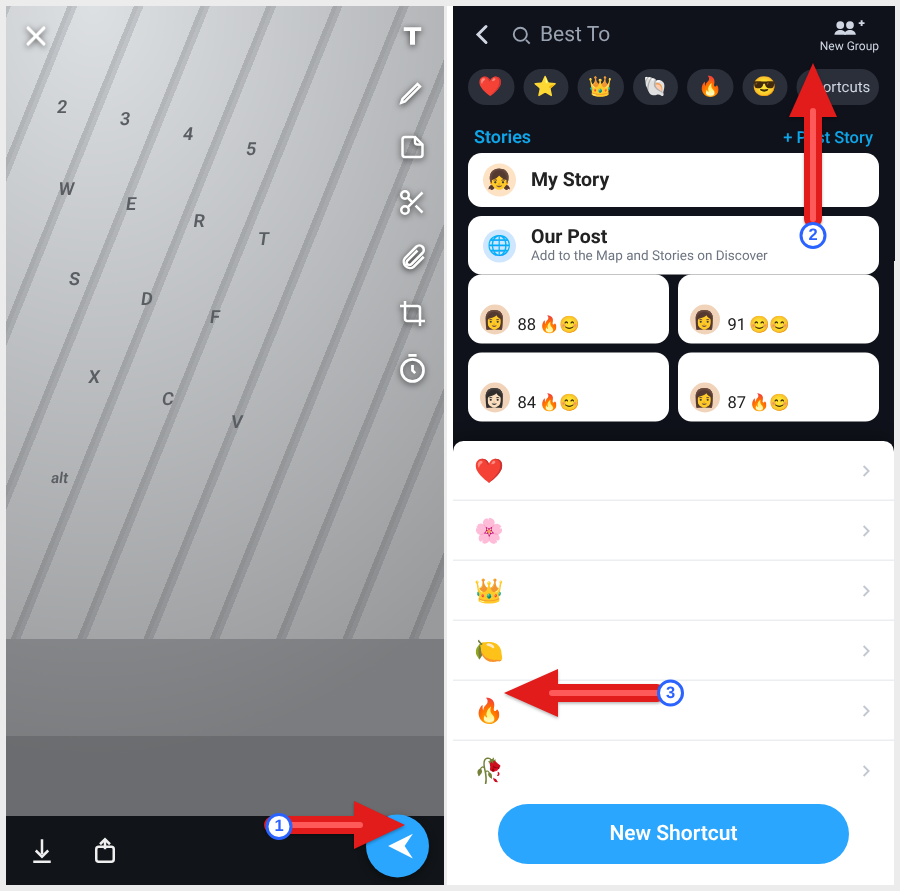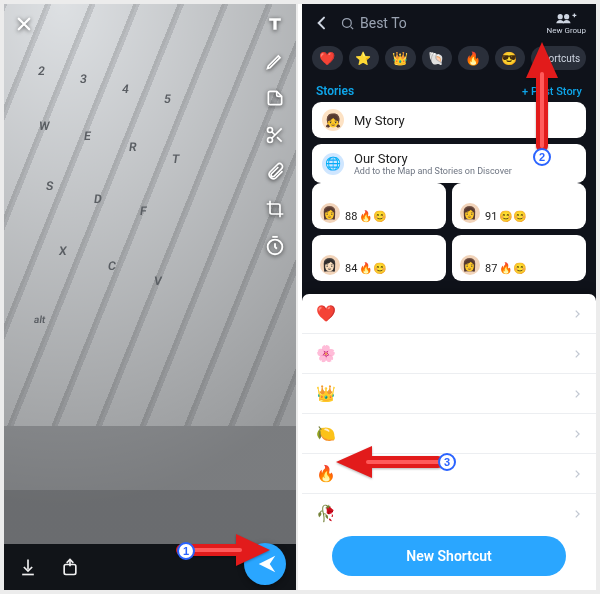--- a/index.html
+++ b/index.html
@@ -102,21 +102,21 @@
   padding:6px 14px 4px;color:#0ea5e9;font-size:12px;font-weight:600;
 }
 .section-hdr .plus{font-size:11px;font-weight:500}
 .card-col{display:flex;flex-direction:column;gap:6px;padding:0 10px}
 .story-card{
   background:#fff;color:#222;border-radius:9px;padding:7px 10px;
   display:flex;align-items:center;gap:10px;
 }
 .story-card .face{width:22px;height:22px;border-radius:50%;background:#fde2c4;display:flex;align-items:center;justify-content:center;font-size:13px}
 .story-card .titles{display:flex;flex-direction:column}
-.story-card .t1{font-size:13px;font-weight:400}
+.story-card .t1{font-size:13px;font-weight:700}
 .story-card .t2{font-size:9px;color:#6d7481}
 
 .bf-grid{
   display:grid;grid-template-columns:1fr 1fr;gap:6px;padding:0 10px 10px;
 }
 .bf-cell{
   background:#fff;border-radius:9px;height:46px;
   display:flex;align-items:flex-end;justify-content:flex-start;
   padding:6px 8px;gap:5px;
 }
@@ -318,21 +318,21 @@
             </div>
           <div class="titles">
             <div class="t1">My Story</div>
           </div>
         </div>
         <div class="story-card">
           <div class="face" style="background:#cfe6ff">
               <span>🌐</span>
             </div>
           <div class="titles">
-            <div class="t1">Our Story</div>
+            <div class="t1">Our Post</div>
             <div class="t2">Add to the Map and Stories on Discover</div>
           </div>
         </div>
       </div>
 
       <div class="bf-grid">
         <div class="bf-cell">
           <div class="ava">
               <span>👩</span>
             </div>

